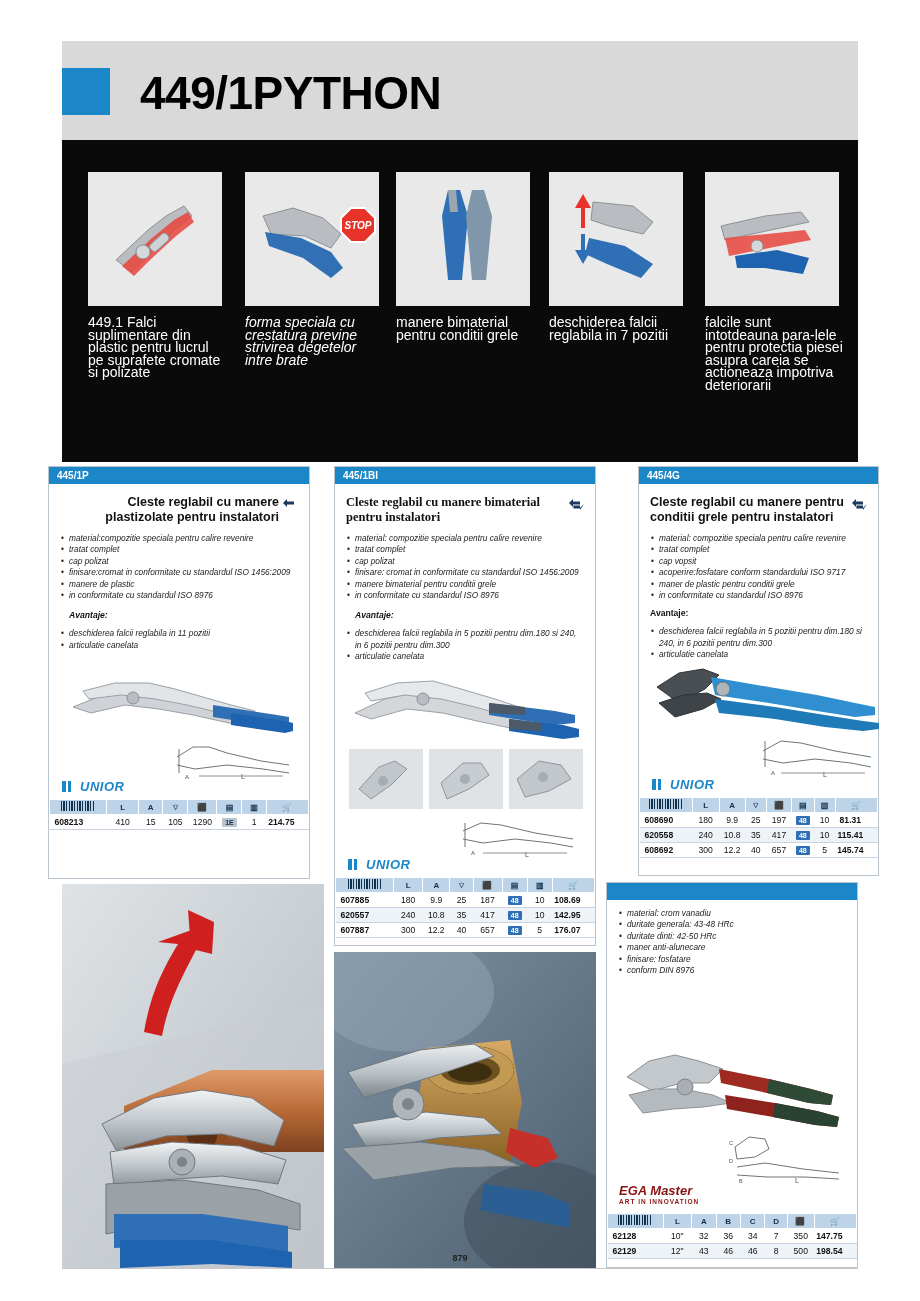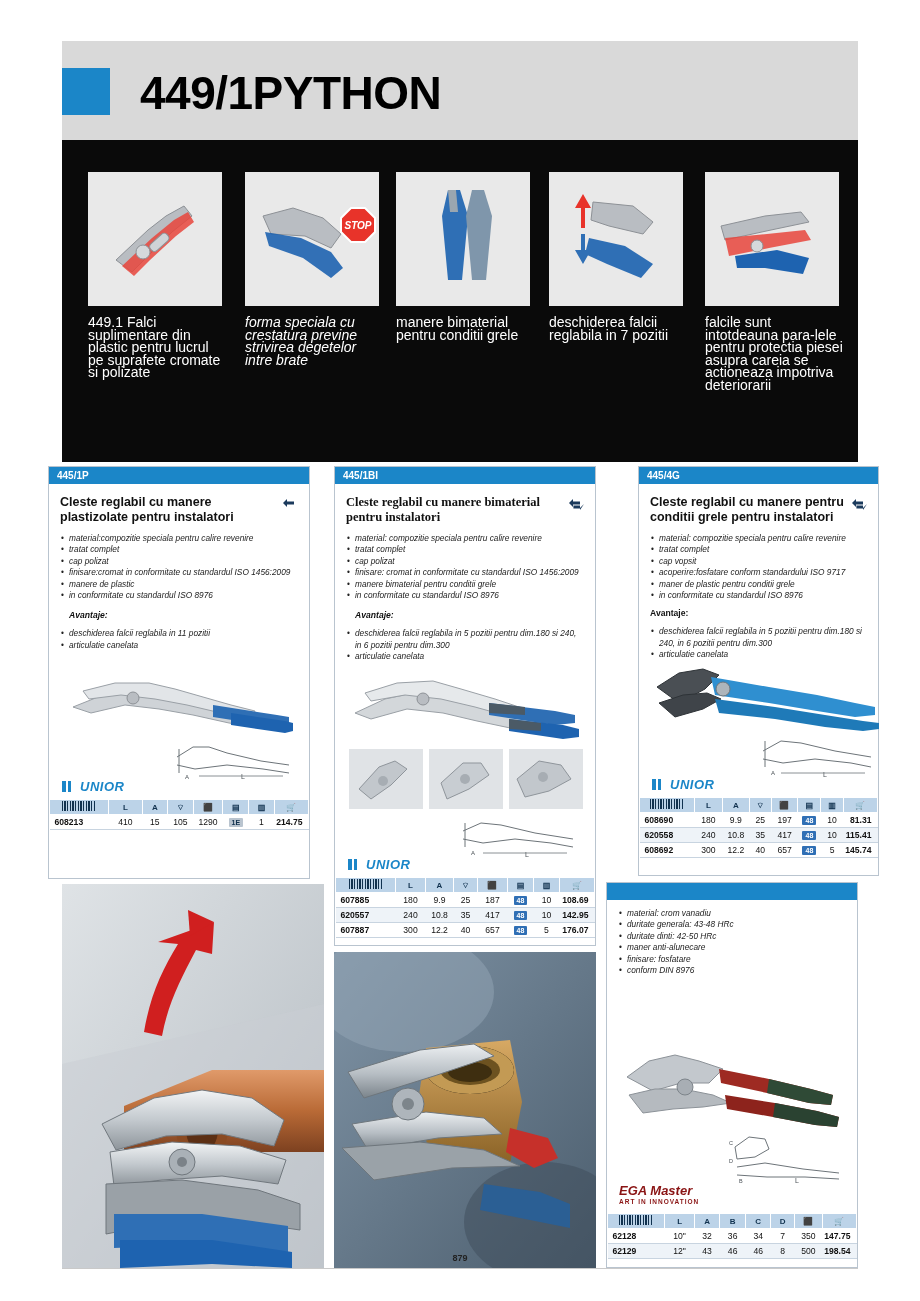--- a/index.html
+++ b/index.html
@@ -79,21 +79,21 @@
   }
   table.spec th {
     background:#bcd3e8; color:#11324f; font-weight:bold; font-size:8px;
     height:15px; border:1px solid #ffffff; text-align:center; padding:0 2px;
   }
   table.spec td {
     height:15px; border-bottom:1px solid #c8d4e0; text-align:center; padding:0 2px; color:#111;
     font-size:8.6px;
   }
   table.spec td.code { font-weight:bold; text-align:left; padding-left:5px; }
-  table.spec td.price { font-weight:bold; text-align:right; padding-right:6px; }
+  table.spec td.price { font-weight:bold; padding-right:14px; }
   table.spec tr.alt td { background:#eef3f8; }
 
   .barcode {
     display:inline-block; width:34px; height:10px;
     background: repeating-linear-gradient(to right,#11324f 0 1px,#bcd3e8 1px 2px,#11324f 2px 4px,#bcd3e8 4px 5px,#11324f 5px 6px,#bcd3e8 6px 8px);
   }
   .badge48 {
     display:inline-block; background:#2f6fb5; color:#fff; font-size:7px; font-weight:bold;
     padding:1px 3px; border-radius:1px;
   }
@@ -190,21 +190,21 @@
         <path d="M20 66 L62 62 L100 58 L106 68 L64 76 L24 84 Z" fill="#e8453c" opacity="0.85"></path>
         <path d="M30 84 L72 78 L104 86 L98 102 L60 96 L32 96 Z" fill="#1e63b0"></path>
         <circle cx="52" cy="74" r="6" fill="#d5d8db" stroke="#8d9196"></circle>
       </svg>
     </div>
     <div class="cap">falcile sunt intotdeauna para-lele pentru protectia piesei asupra careia se actioneaza impotriva deteriorarii</div>
   </div>
 
   <div class="panel" style="left:48px; top:466px; width:262px; height:413px;">
     <div class="panel-head">445/1P</div>
-    <div style="position:relative;">
+    <div style="position:relative;text-align:right;">
       <div class="ptitle">Cleste reglabil cu manere plastizolate pentru instalatori</div>
       <span class="recycle" style="top:12px;">
         <svg width="17" height="13" viewBox="0 0 17 13">
           <path d="M1 6 L5 2 L5 4.5 L12 4.5 L12 7.5 L5 7.5 L5 10 Z" fill="#1b3a5c"></path>
           <path d="M16 7 L12 11 L12 8.5 L5.5 8.5 L5.5 11.5 L12 11.5 L12 13" fill="none"></path>
           <path d="M16 10 L12 13 L12 11 L5 11 L5 8 L12 8 L12 6 Z" fill="#1b3a5c" opacity="0"></path>
         </svg>
       </span>
     </div>
     <ul class="bullets">

